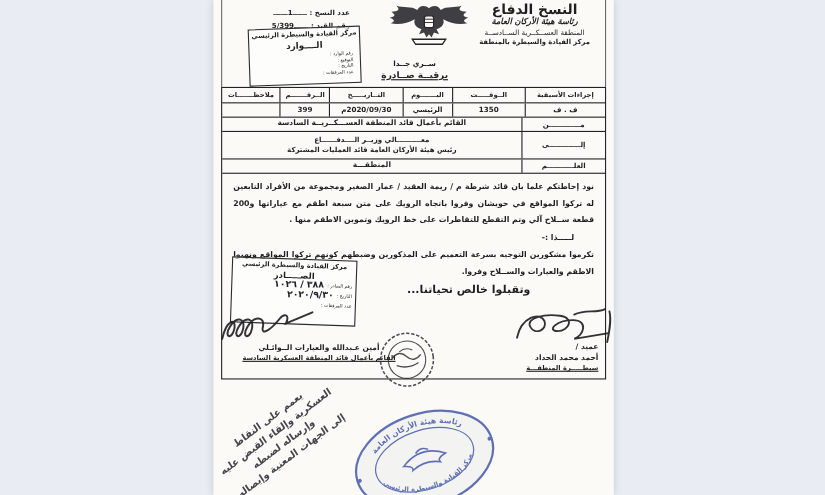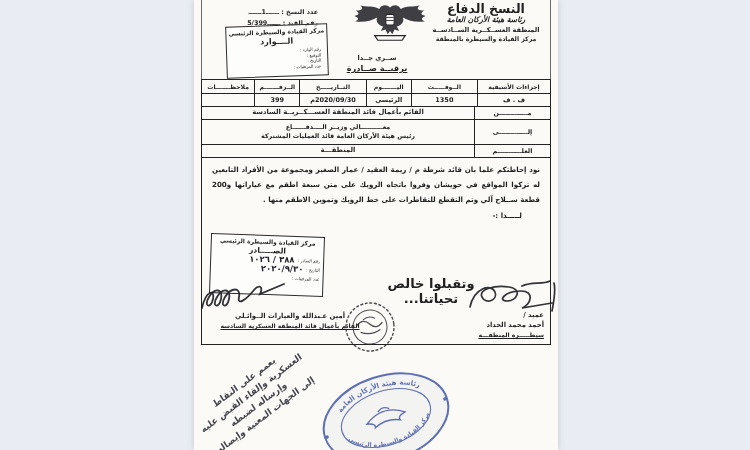--- a/index.html
+++ b/index.html
@@ -7,21 +7,21 @@
           font-family:"DejaVu Sans",sans-serif;color:#1f1f1f;}
   .page{position:absolute;left:194px;top:0;width:364px;height:450px;background:#fbfaf6;
         overflow:hidden;box-shadow:0 0 7px rgba(40,50,80,.18);}
   .page *{box-sizing:border-box;}
   
   .edge-line{position:absolute;top:0;height:79px;width:1px;background:#3a3a3a;opacity:.75;}
   .edge-left{left:7px;} .edge-right{left:356px;}
   .hdr{position:absolute;top:2px;left:228px;width:128px;text-align:center;direction:rtl;line-height:1.15;}
   .hdr .l1{font-size:12.5px;font-weight:bold;letter-spacing:1px;}
   .hdr .l2{font-size:7.5px;font-weight:bold;font-style:italic;}
-  .hdr .l3{font-size:6.6px;font-weight:bold;margin-top:2px;}
+  .hdr .l3{font-size:6.6px;font-weight:normal;margin-top:2px;}
   .hdr .l4{font-size:6.2px;font-weight:bold;}
   .emblem{position:absolute;left:158px;top:2px;width:76px;height:40px;}
   .copies{position:absolute;left:14px;top:7px;width:110px;direction:rtl;text-align:right;
           font-size:6.4px;font-weight:bold;line-height:11px;}
   .stamp-rect{border:1.3px solid #2b2b2b;background:rgba(255,255,255,.55);direction:rtl;text-align:center;}
   .stamp-in{position:absolute;left:32px;top:25px;width:102px;height:52px;transform:rotate(-2deg);padding:2px 2px 0;}
   .stamp-in .t{font-size:6px;font-weight:bold;line-height:8px;}
   .stamp-in .s{font-size:8px;font-weight:bold;letter-spacing:2px;margin-top:1px;}
   .stamp-in .fields{margin-top:2px;font-size:4.3px;line-height:5.6px;text-align:right;padding-right:4px;}
   .secret{position:absolute;left:130px;top:54px;width:106px;text-align:center;direction:rtl;}
@@ -39,22 +39,22 @@
   .route-row{display:flex;direction:rtl;border-bottom:1px solid #222;font-weight:bold;}
   .route-row .lab{width:76px;border-left:1px solid #222;display:flex;align-items:center;justify-content:center;
                   font-size:6.4px;}
   .route-row .val{flex:1;display:flex;flex-direction:column;align-items:center;justify-content:center;
                   font-size:6.8px;line-height:1.35;text-align:center;}
   .r-from{height:13px;} .r-to{height:25px;} .r-info{height:13px;}
   .r-to .val{font-size:6.4px;}
   .body-text{position:absolute;left:10px;right:10px;top:82px;direction:rtl;text-align:justify;
              font-size:7.1px;font-weight:bold;line-height:15px;}
   .lida{text-align:right;margin:1px 18px 1px 0;font-size:7.1px;font-weight:bold;}
-  .closing{position:absolute;left:168px;top:196px;width:122px;text-align:center;direction:rtl;
-           font-size:13px;font-weight:bold;}
+  .closing{position:absolute;left:168px;top:178px;width:122px;text-align:left;direction:rtl;
+           font-size:10px;font-weight:bold;}
   .stamp-out{position:absolute;left:8px;top:155px;width:114px;height:60px;transform:rotate(2deg);padding:2px 3px 0;}
   .stamp-out .t{font-size:6px;font-weight:bold;line-height:8px;}
   .stamp-out .s{font-size:7.6px;font-weight:bold;letter-spacing:2px;}
   .stamp-out .row{display:flex;direction:rtl;align-items:center;gap:3px;line-height:9px;}
   .stamp-out .fl{font-size:4.3px;}
   .stamp-out .fv{font-size:8.5px;font-weight:bold;color:#23232e;direction:ltr;transform:rotate(-1deg);}
   .sig{position:absolute;}
   .sigblock{position:absolute;direction:rtl;font-weight:bold;line-height:10px;font-size:6.8px;}
   .sig-right-txt{left:240px;top:230px;width:102px;text-align:right;padding-left:4px;}
   .sig-left-txt{left:12px;top:231px;width:152px;text-align:center;}
@@ -141,20 +141,21 @@
         </div>
       </div>
       <div class="route-row r-info">
         <div class="lab">العلـــــــــــم</div>
         <div class="val">المنطقـــة</div>
       </div>
 
       <div class="body-text">
         <div>نود إحاطتكم علما بان قائد شرطة م / ريمة  العقيد / عمار الصغير ومجموعة من الأفراد التابعين له تركوا المواقع في حويشان وفروا باتجاه الرويك على متن سبعة اطقم مع عياراتها و200 قطعة ســلاح آلي وتم التقطع للتقاطرات على خط الرويك وتموين الاطقم منها .</div>
         <div class="lida">لـــــذا :-</div>
+        <div>تكرموا مشكورين التوجيه بسرعة التعميم على المذكورين وضبطهم كونهم تركوا المواقع ونهبوا الاطقم والعيارات والســلاح وفروا.</div>
       </div>
 
       <div class="closing">وتقبلوا خالص تحياتنا...</div>
 
       <div class="stamp-rect stamp-out">
         <div class="t">مركز القيادة والسيطرة الرئيسي</div>
         <div class="s">الصـــــادر</div>
         <div class="row">
           <span class="fl">رقم الصادر :</span>
           <span class="fv">٣٨٨ / ١٠٢٦</span>

